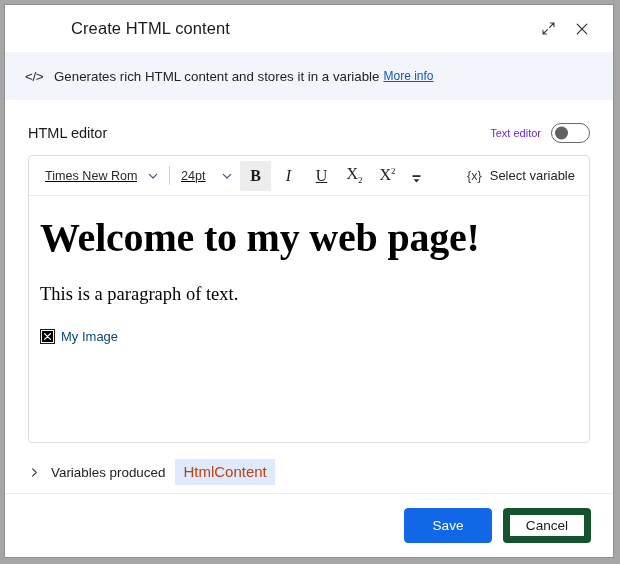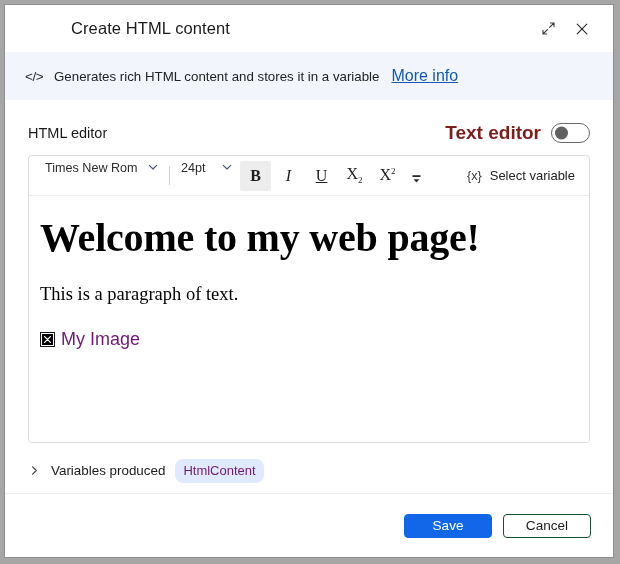--- a/index.html
+++ b/index.html
@@ -70,24 +70,24 @@
     color: #2c2c2c;
     margin-right: 11px;
     letter-spacing: -0.5px;
     font-family: "Liberation Sans", sans-serif;
   }
   .banner-text {
     font-size: 13.3px;
     color: #222222;
   }
   .banner-link {
-    font-size: 16px;
+    font-size: 12px;
     color: #1159b5;
     text-decoration: underline;
-    margin-left: 12px;
+    margin-left: 4px;
   }
 
   
   .body {
     flex: 1 1 auto;
     padding: 0 23px;
     box-sizing: border-box;
     background: #ffffff;
     position: relative;
   }
@@ -102,23 +102,22 @@
     font-size: 14.5px;
     color: #1b1b1b;
     flex: 1 1 auto;
   }
   .toggle-wrap {
     display: flex;
     align-items: center;
     gap: 10px;
   }
   .toggle-label {
-    font-size: 19px;
-    color: #7f1d1d;
-    font-weight: bold;
+    font-size: 11px;
+    color: #6d28d9;
   }
   .toggle {
     width: 39px;
     height: 20px;
     border-radius: 10px;
     border: 1px solid #676767;
     background: #ffffff;
     position: relative;
     box-sizing: border-box;
   }
@@ -148,23 +147,24 @@
     flex: 0 0 40px;
     display: flex;
     align-items: center;
     border-bottom: 1px solid #ececec;
     padding: 0 8px 0 12px;
     box-sizing: border-box;
     position: relative;
   }
   .dd {
     display: flex;
-    align-items: flex-start;
+    align-items: center;
     height: 30px;
     padding: 0 3px 0 4px;
+    text-decoration: underline;
   }
   .dd-text {
     font-size: 12.6px;
     color: #2b2b2b;
     white-space: nowrap;
     overflow: hidden;
   }
   .dd-font .dd-text { width: 92px; }
   .dd-size .dd-text { width: 30px; }
   .chev {
@@ -266,22 +266,22 @@
   .broken-img .inner {
     width: 11px;
     height: 11px;
     background: #000000;
     display: flex;
     align-items: center;
     justify-content: center;
   }
   .broken-img .inner svg { display: block; }
   .img-alt {
-    font-size: 18px;
-    color: #701a75;
+    font-size: 13px;
+    color: #0c4a6e;
     font-family: "Liberation Sans", sans-serif;
     text-align: right;
   }
 
   
   .vars-row {
     display: flex;
     align-items: center;
     margin-top: 16px;
     gap: 10px;
@@ -292,59 +292,59 @@
     align-items: center;
     justify-content: center;
     color: #3c3c3c;
   }
   .vars-label {
     font-size: 13.4px;
     color: #1b1b1b;
   }
   .vars-pill {
     background: #dfeaff;
-    color: #701a75;
-    font-size: 13px;
-    border-radius: 8px;
+    color: #c2410c;
+    font-size: 15px;
+    border-radius: 0;
     padding: 3px 8px;
     line-height: 1.35;
   }
 
   
   .footer {
     flex: 0 0 64px;
     border-top: 1px solid #ededed;
     display: flex;
     align-items: center;
     justify-content: flex-end;
     gap: 11px;
     padding: 0 22px;
     box-sizing: border-box;
     background: #ffffff;
   }
   .btn {
-    height: 24px;
+    height: 35px;
     min-width: 88px;
     border-radius: 4px;
     font-size: 13.6px;
     display: flex;
     align-items: center;
     justify-content: center;
     box-sizing: border-box;
     padding: 0 14px;
   }
   .btn-primary {
     background: #1267e8;
     color: #ffffff;
     border: 1px solid #1267e8;
   }
   .btn-secondary {
     background: #ffffff;
     color: #1b1b1b;
-    border: 1px solid #14532d;
+    border: 7px solid #14532d;
   }
 </style>
 </head>
 <body>
 
 <div id="app">
   <div class="dialog">
 
     <div class="titlebar">
       <div class="title-text">Create HTML content</div>

